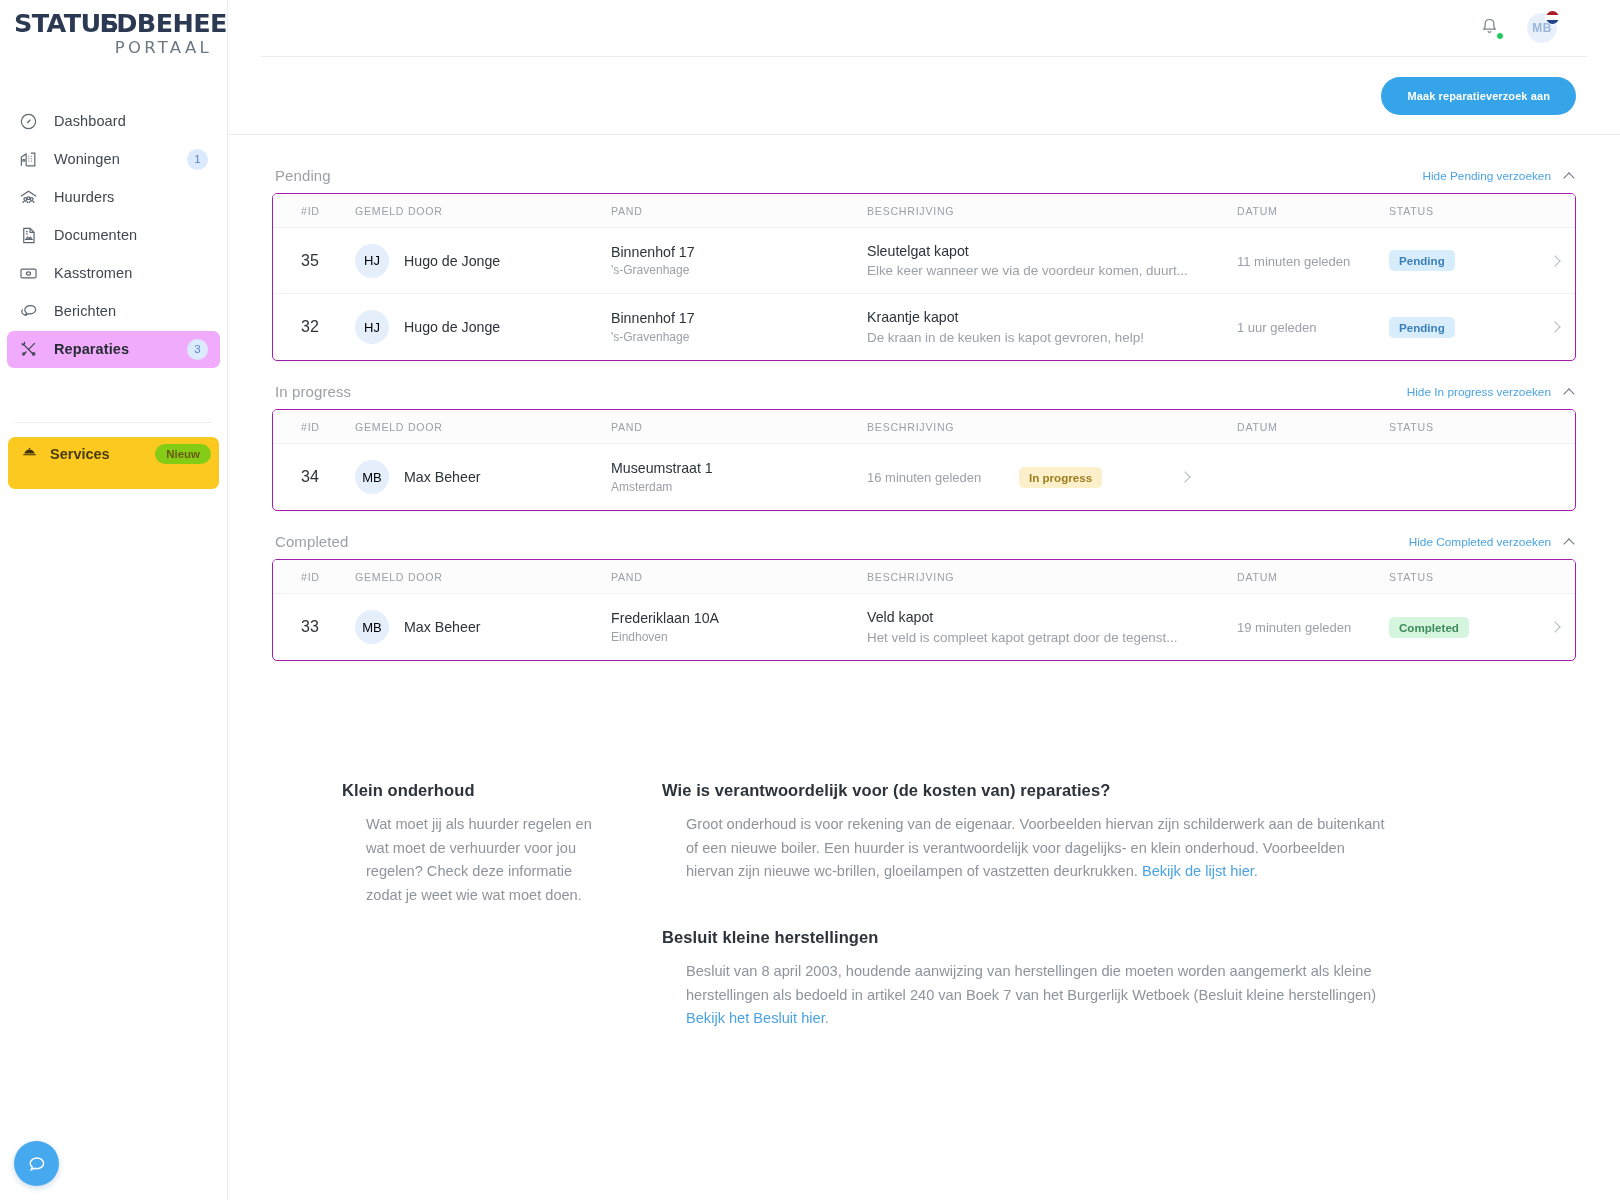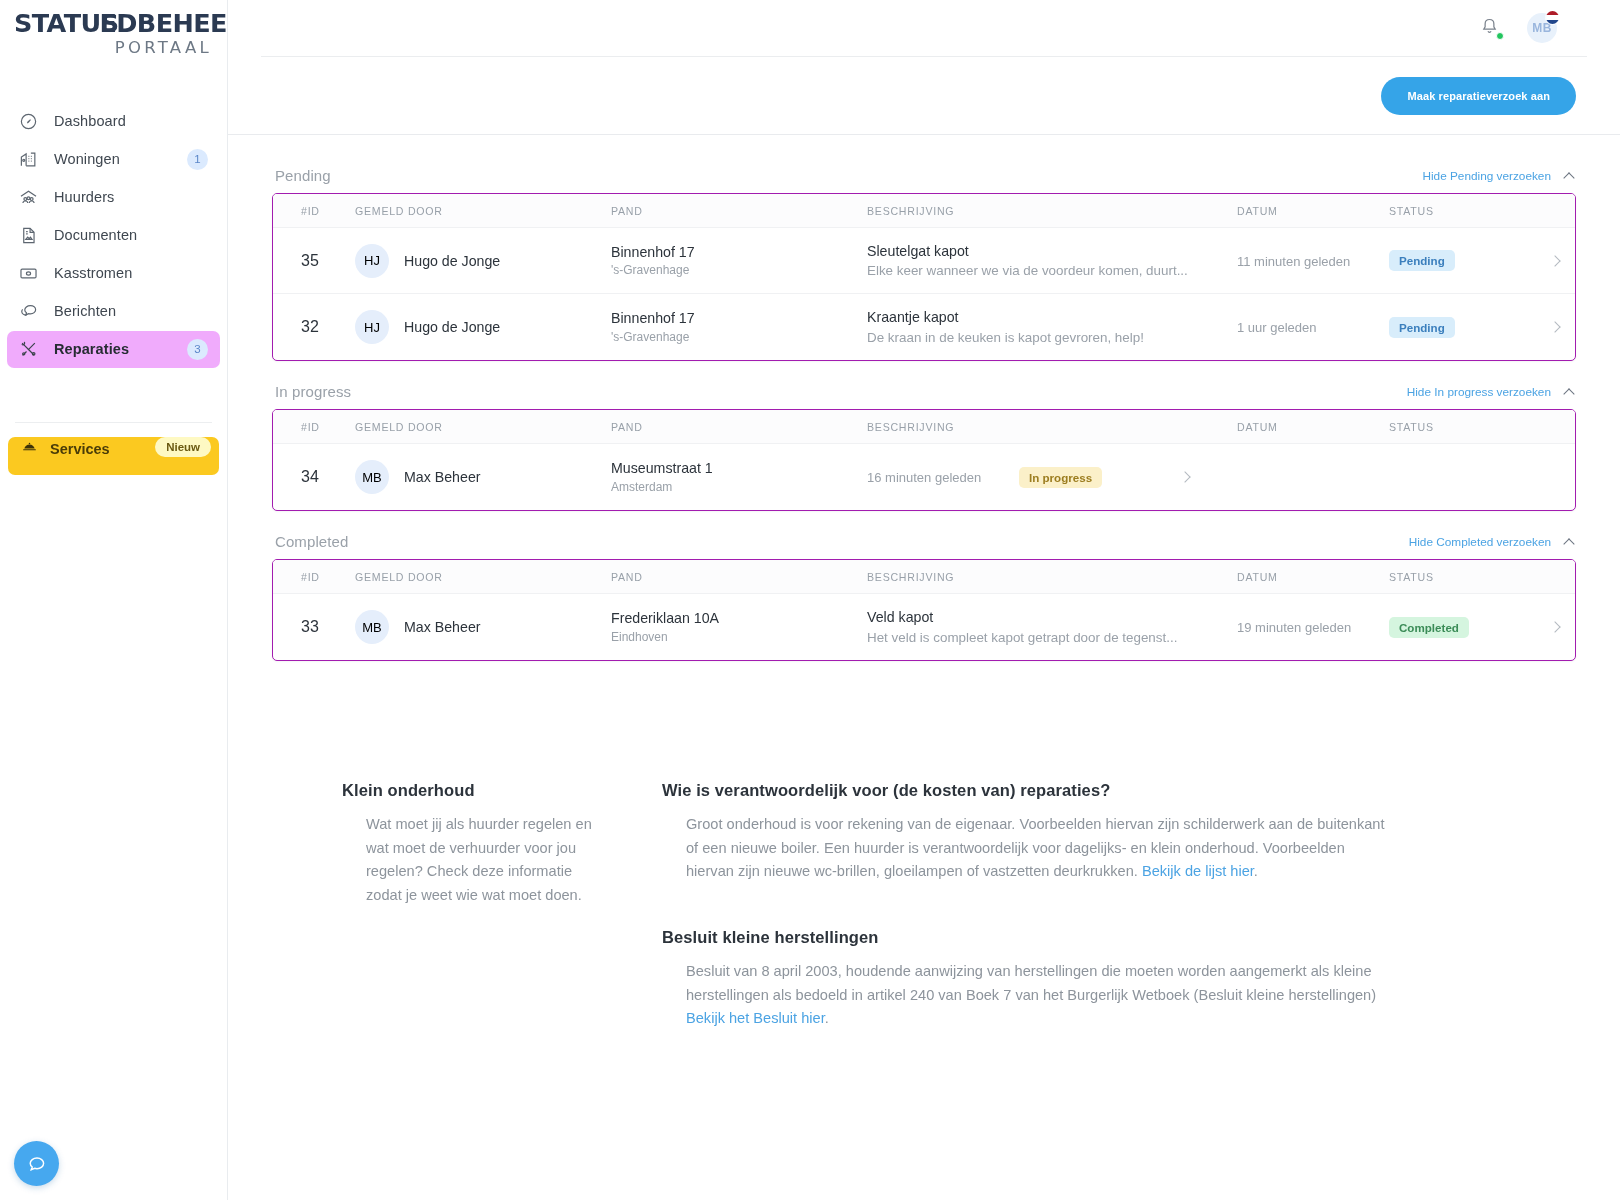--- a/index.html
+++ b/index.html
@@ -74,31 +74,31 @@
     min-width: 21px; height: 21px; border-radius: 11px;
     background: #dbeafe; color: #5b87c9;
     font-size: 11.5px; display: flex; align-items: center; justify-content: center;
     padding: 0 6px;
   }
   .nav-gap { height: 40px; }
   .divider { height: 1px; background: #eceef0; margin: 13px 8px 0 8px; }
 
   .services {
     margin: 14px 8px 0 8px;
-    height: 38px;
+    height: 52px;
     background: #fbc920;
     border-radius: 7px;
-    display: flex; align-items: flex-end;
+    display: flex; align-items: center;
     padding: 0 8px 18px 13px;
     cursor: pointer;
   }
   .services .lbl { font-size: 14.5px; color: #4a3c08; font-weight: 600; margin-left: 12px; flex: 1 1 auto; }
   .services .ico { color: #3d3208; display: flex; align-items: center; }
   .nieuw-pill {
-    background: #fef9c3; color: #6b5a12; font-size: 11.5px; font-weight: 600;
+    background: #84cc16; color: #6b5a12; font-size: 11.5px; font-weight: 600;
     border-radius: 11px; padding: 4px 11px;
   }
 
   .chat-fab {
     position: absolute; left: 14px; bottom: 14px;
     width: 45px; height: 45px; border-radius: 50%;
     background: #46a8ef;
     display: flex; align-items: center; justify-content: center;
     cursor: pointer;
     box-shadow: 0 2px 6px rgba(40,110,170,.25);

